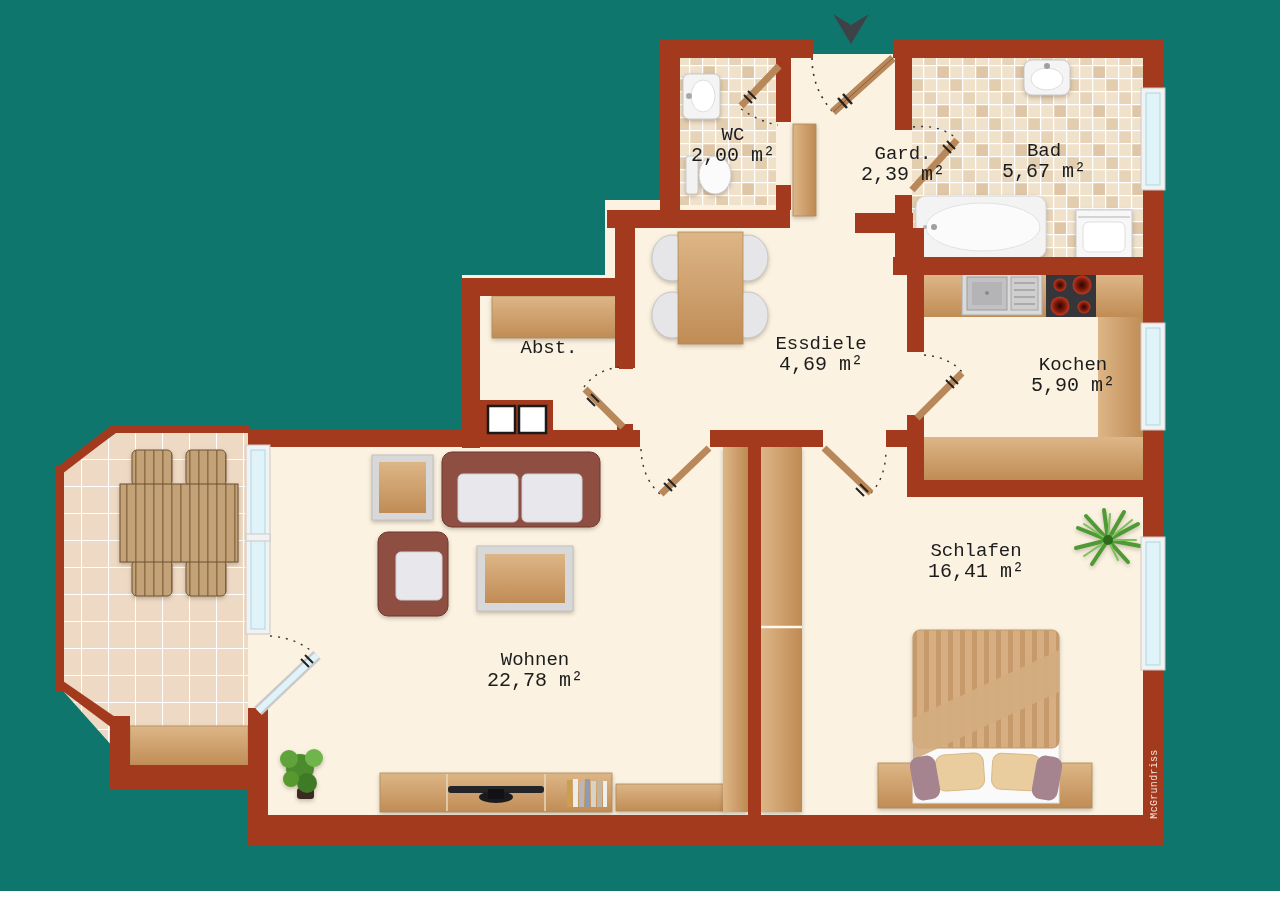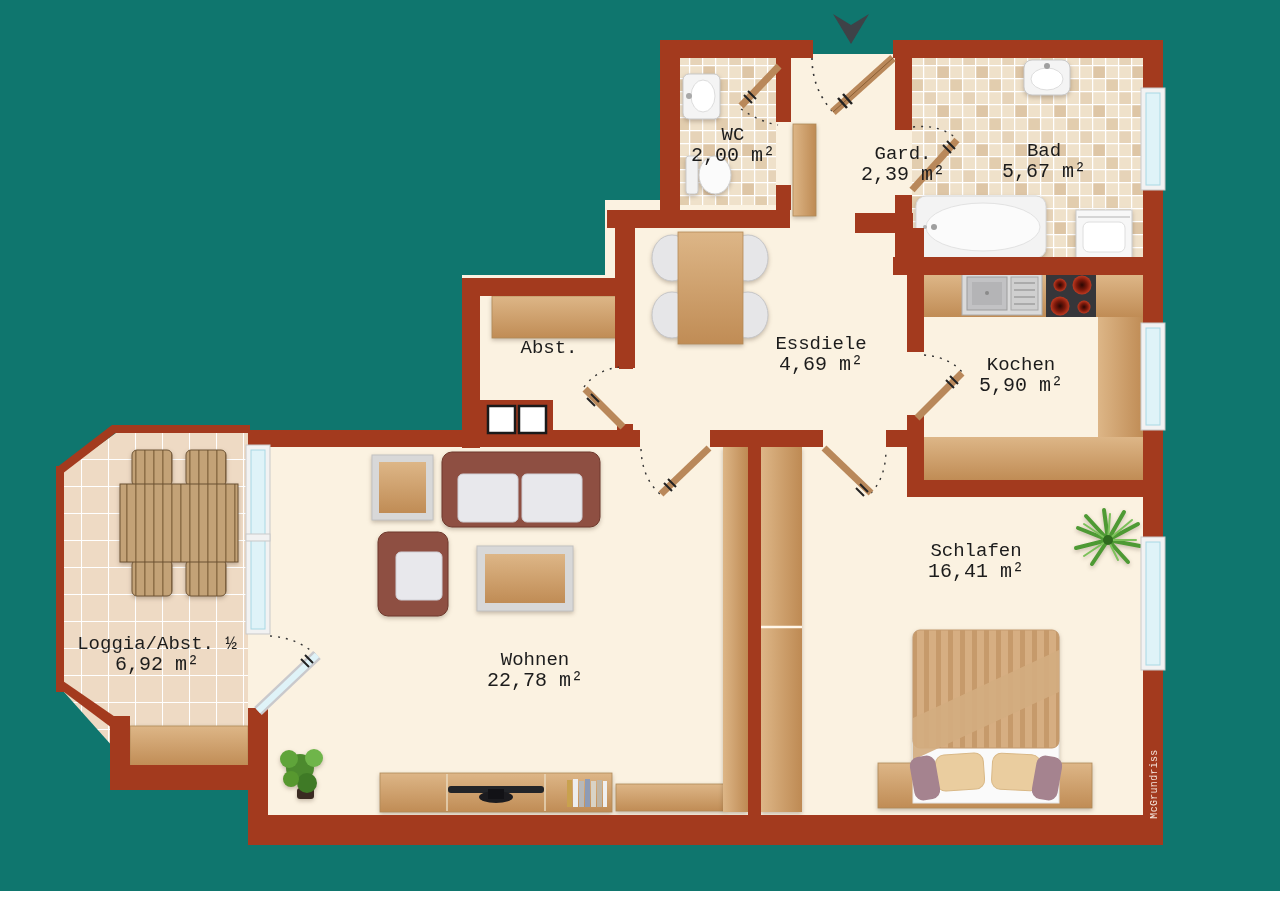--- a/index.html
+++ b/index.html
@@ -312,27 +312,23 @@
     <div class="room-name">Bad</div>
     <div class="room-area">5,67 m²</div>
   </div>
   <div class="room-label" style="left:821px;top:353px">
     <div class="room-name">Essdiele</div>
     <div class="room-area">4,69 m²</div>
   </div>
   <div class="room-label" style="left:549px;top:348px">
     <div class="room-name">Abst.</div>
   </div>
-  <div class="room-label" style="left:1021px;top:374px">
+  <div class="room-label" style="left:1073px;top:374px">
     <div class="room-name">Kochen</div>
     <div class="room-area">5,90 m²</div>
-  </div>
-  <div class="room-label" style="left:157px;top:653px">
-    <div class="room-name">Loggia/Abst. ½</div>
-    <div class="room-area">6,92 m²</div>
   </div>
   <div class="room-label" style="left:535px;top:669px">
     <div class="room-name">Wohnen</div>
     <div class="room-area">22,78 m²</div>
   </div>
   <div class="room-label" style="left:976px;top:560px">
     <div class="room-name">Schlafen</div>
     <div class="room-area">16,41 m²</div>
   </div>
 

